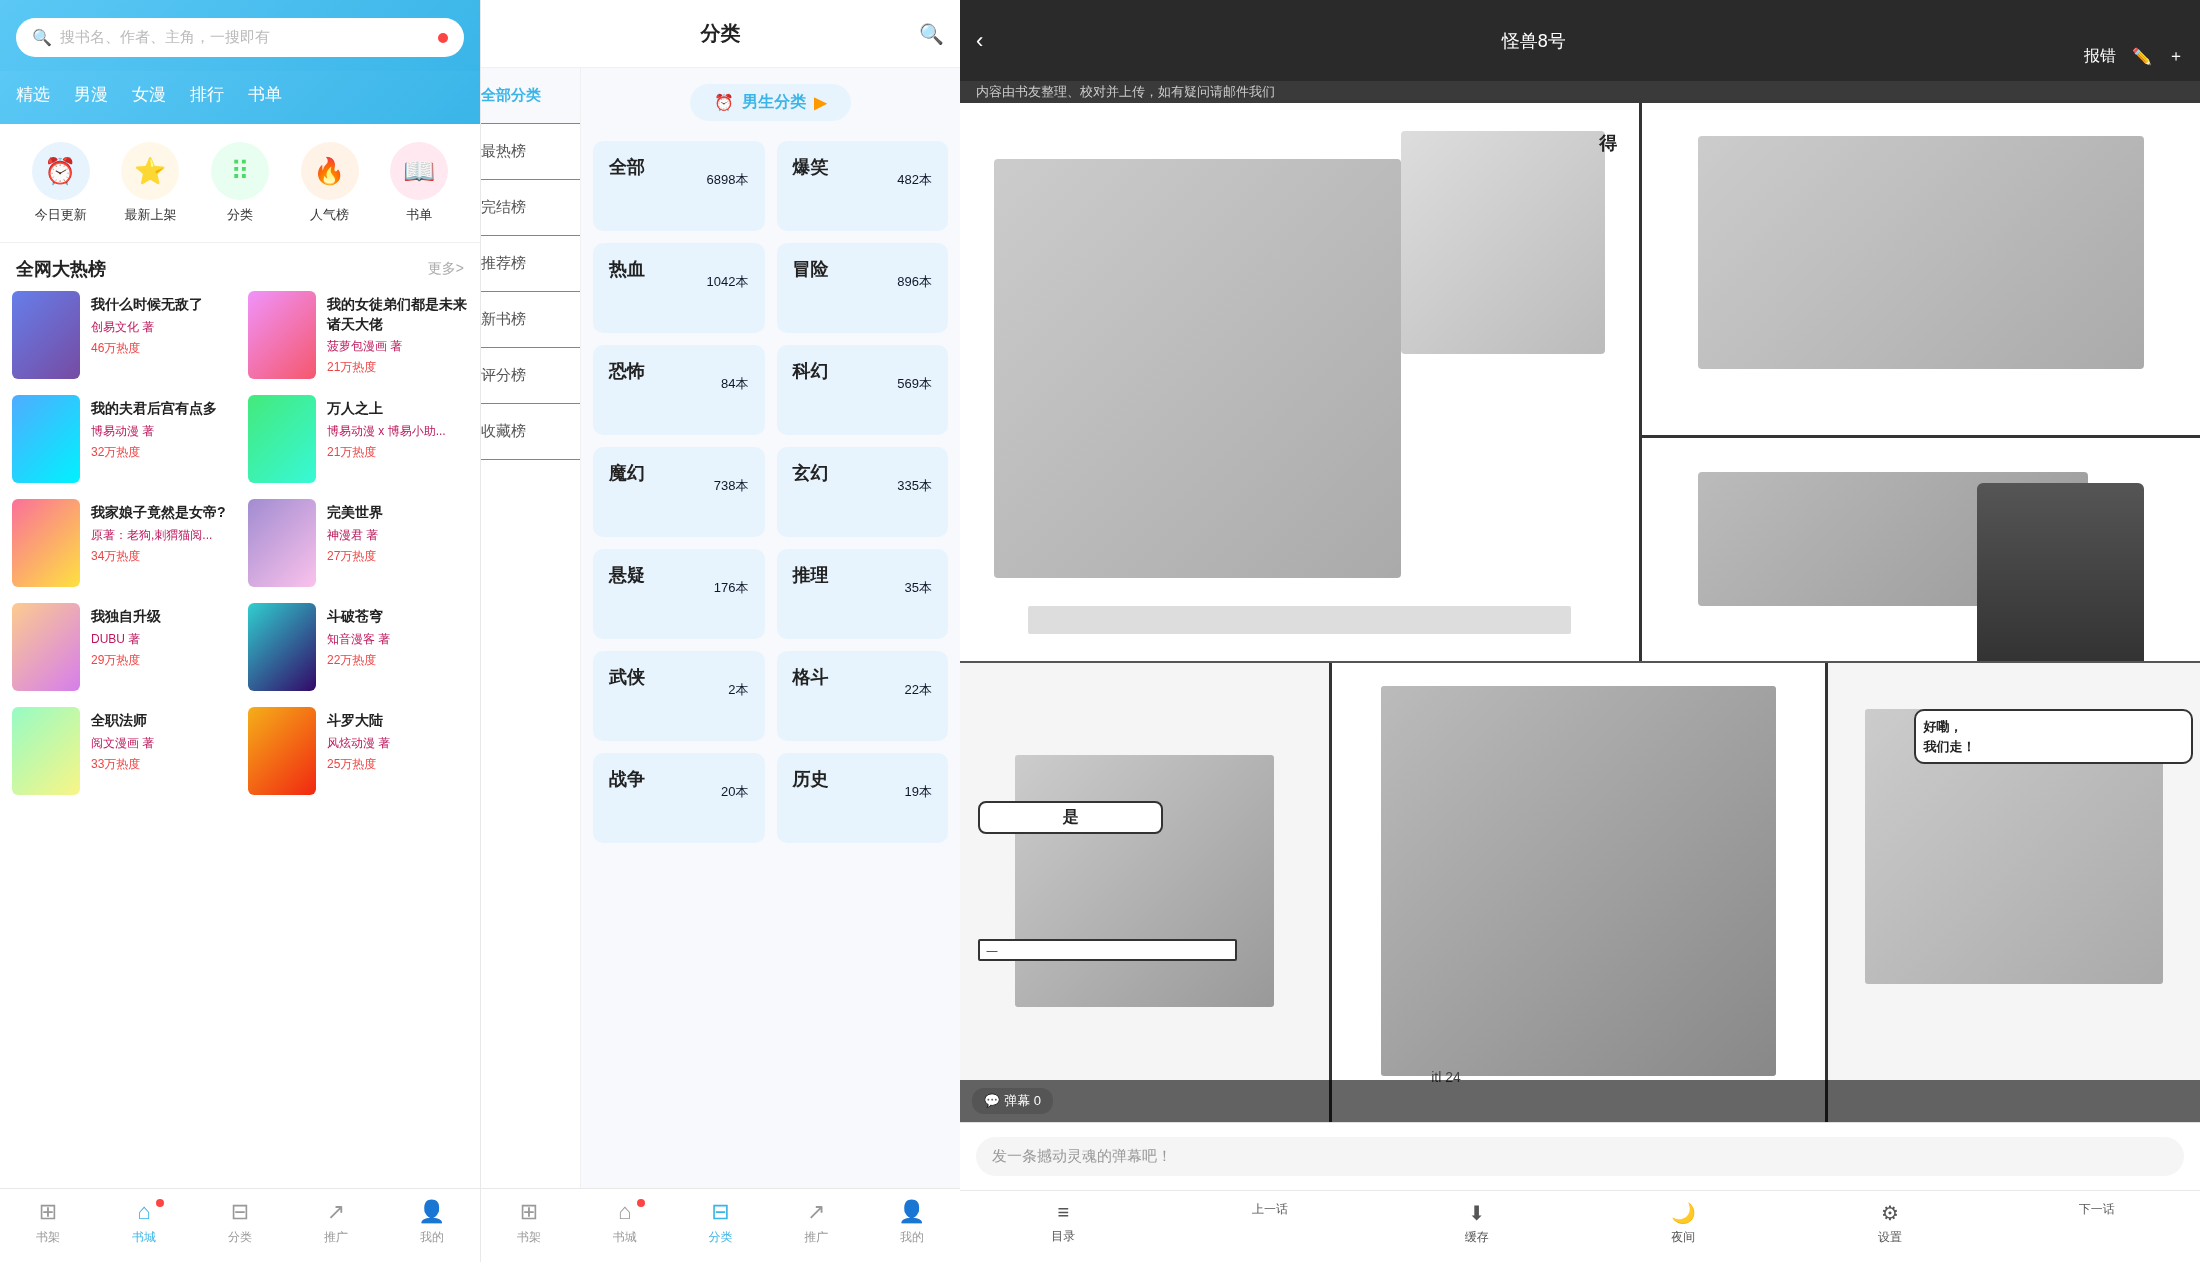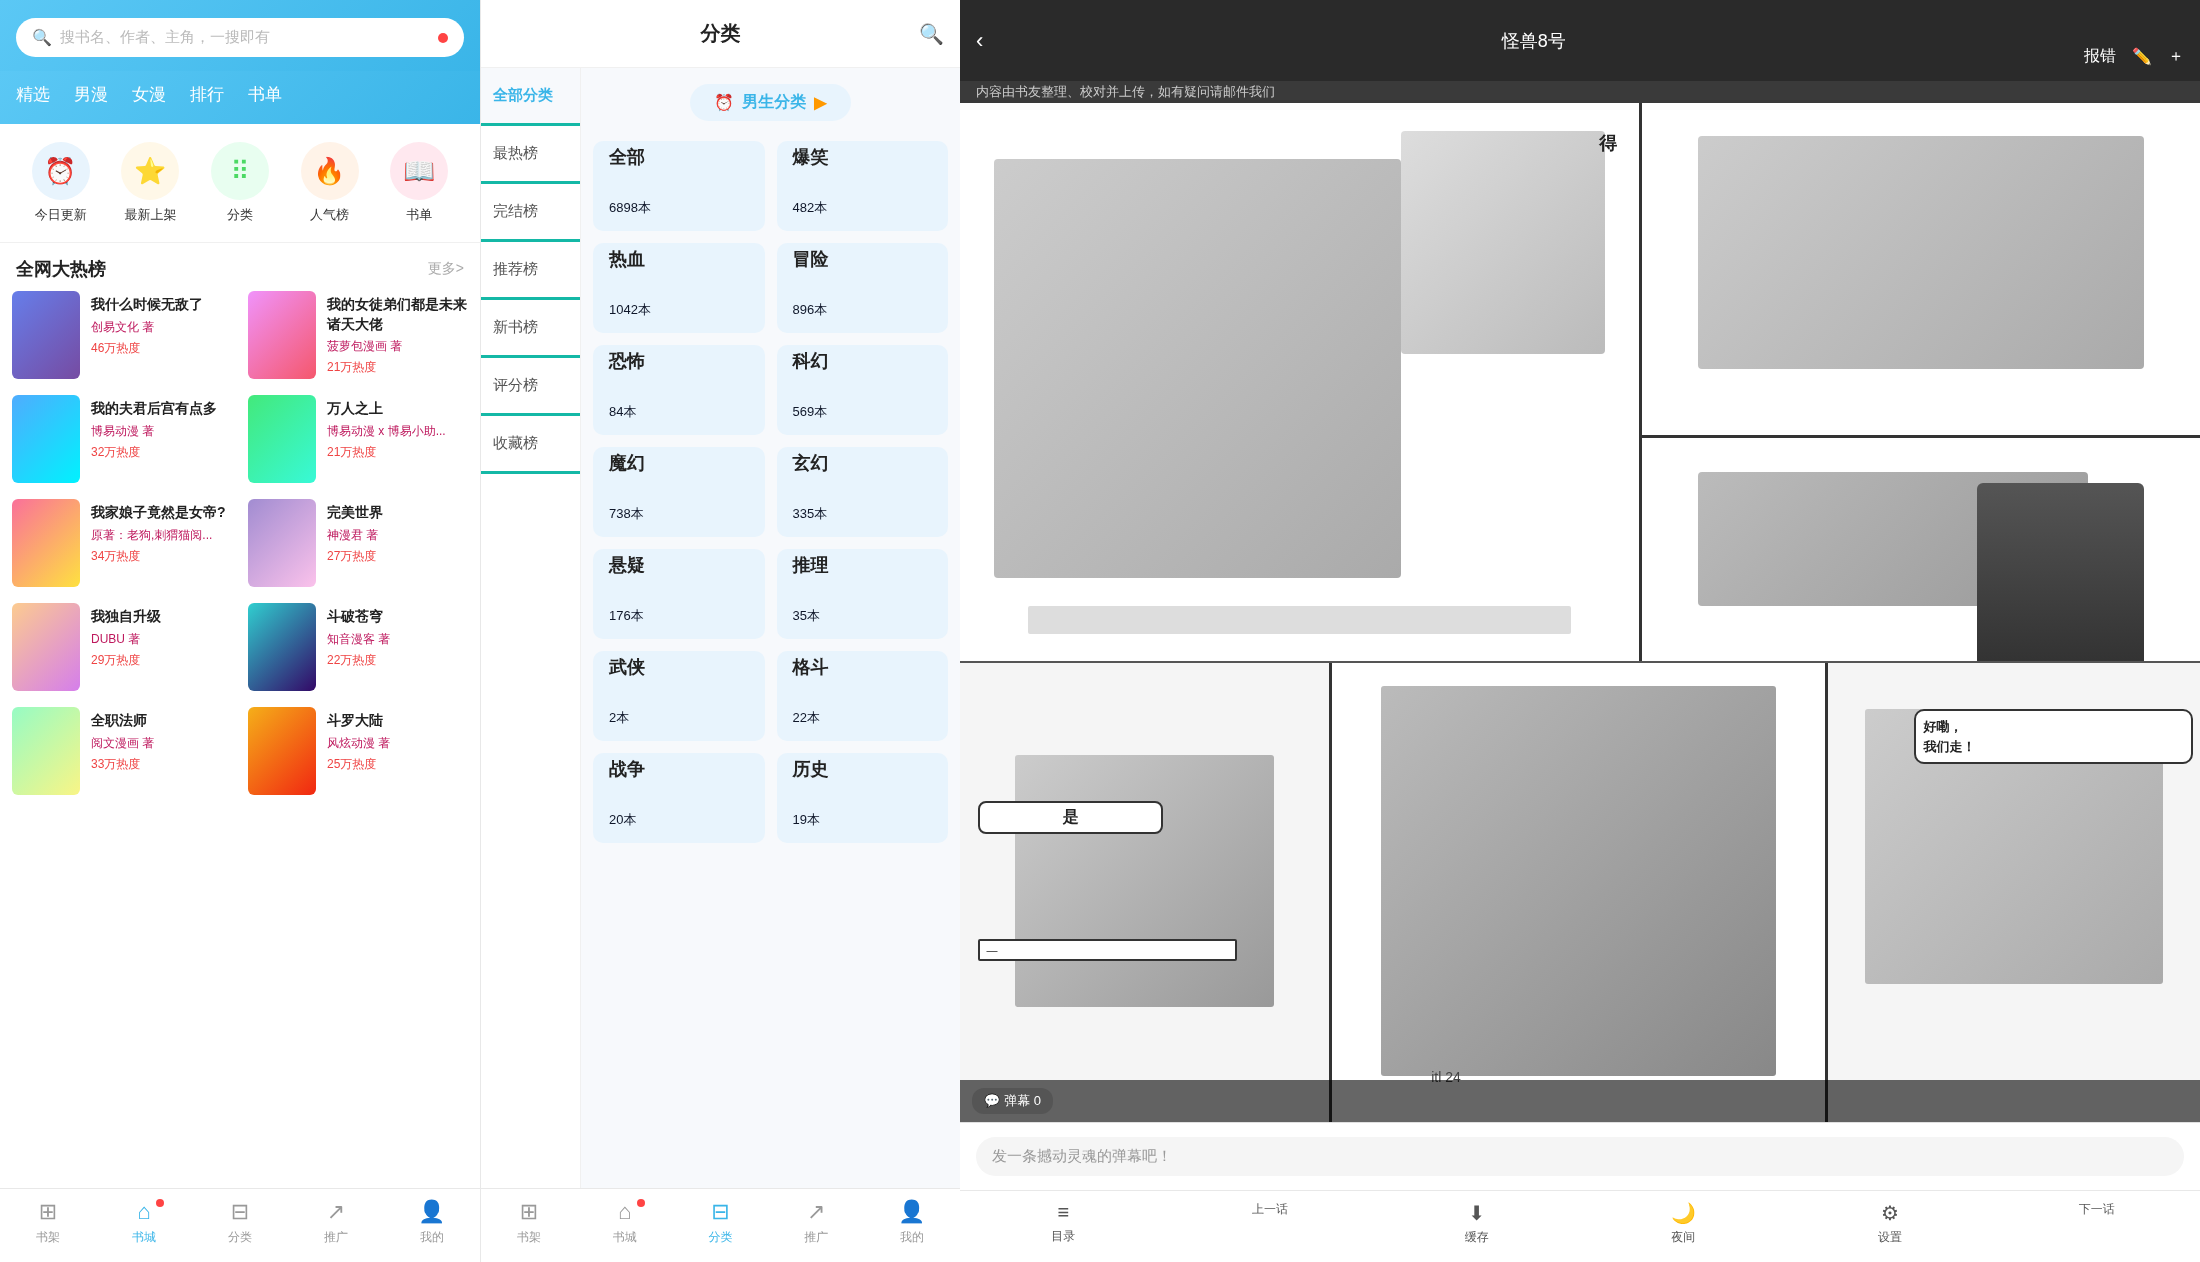--- a/index.html
+++ b/index.html
@@ -191,25 +191,25 @@
     }
 
     .cat-sidebar {
       width: 100px;
       background: #fff;
       display: flex;
       flex-direction: column;
       border-right: 1px solid #f0f0f0;
     }
     .cat-sidebar-item {
-      padding: 18px 12px;
+      padding: 18px 0;
       font-size: 15px;
       color: #555;
       cursor: pointer;
-      border-bottom: 3px solid #14b8a6;
+      border-bottom: 1px solid #14b8a6;
     }
     .cat-sidebar-item.active {
       color: #3ab5e8;
       font-weight: 600;
       background: #f7f9fc;
     }
 
     .cat-main {
       flex: 1;
       overflow-y: auto;
@@ -235,25 +235,25 @@
     }
 
     .cat-grid {
       display: grid;
       grid-template-columns: 1fr 1fr;
       gap: 12px;
     }
     .cat-card {
       background: #e8f4fd;
       border-radius: 10px;
-      padding: 4px 16px 14px;
+      padding: 14px 16px 14px;
       cursor: pointer;
       min-height: 90px;
       display: flex;
-      flex-direction: column;
+      flex-direction: row;
       justify-content: space-between;
     }
     .cat-card-name { font-size: 18px; font-weight: 600; color: #222; }
     .cat-card-count { font-size: 13px; color: #0f172a; margin-top: 16px; }
 
     .cat-bottom-nav {
       display: flex;
       border-top: 1px solid #e8e8e8;
       padding: 10px 0 16px;
       background: #fff;

